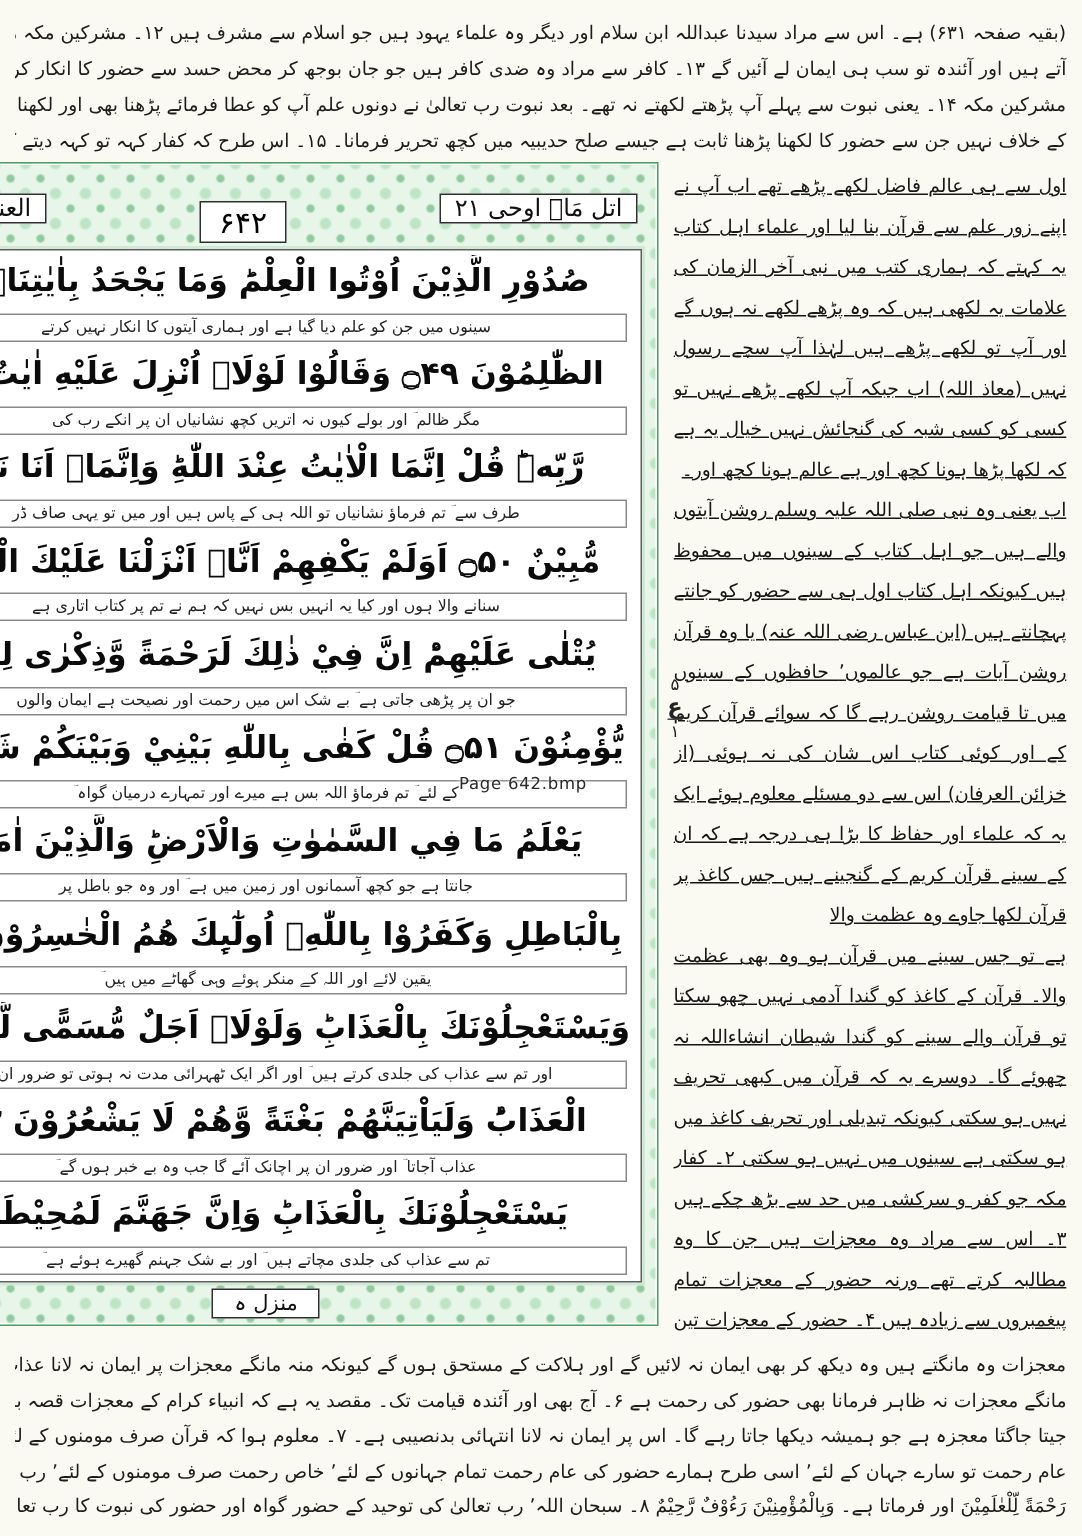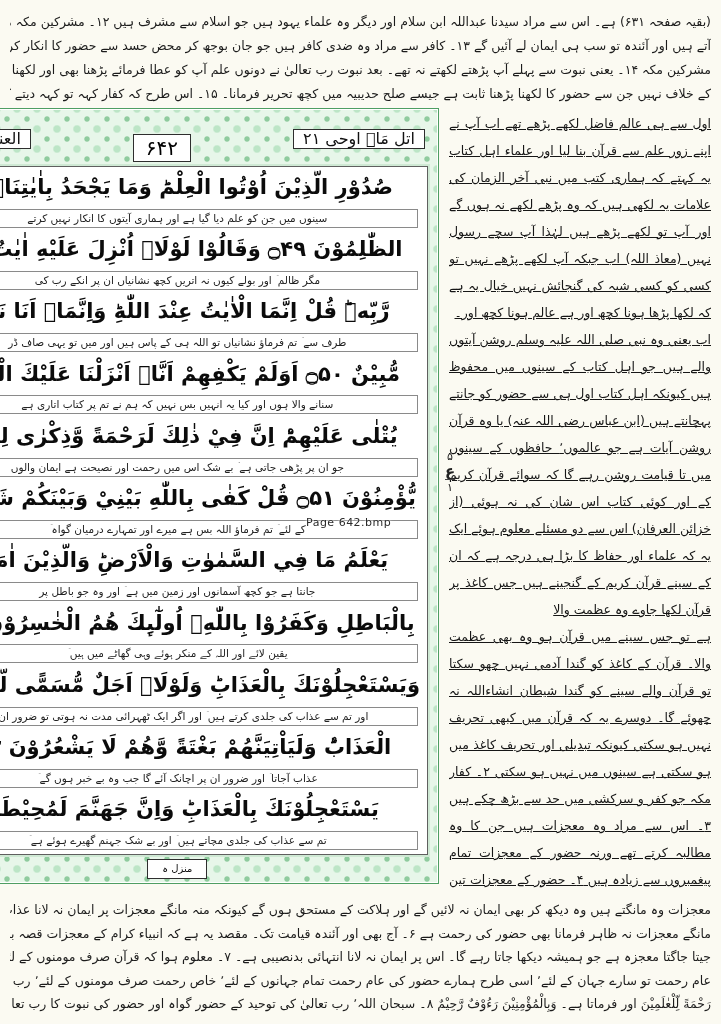--- a/index.html
+++ b/index.html
@@ -62,21 +62,21 @@
     white-space:nowrap;overflow:hidden;text-align:center;
   }
   .trans-line{
     border:1px solid #8a8a8a;background:#fff;
     font-size:10.5px;line-height:17px;text-align:center;color:#222;
     padding:0 5px;margin:1px 2px;white-space:nowrap;overflow:hidden;
   }
   .manzil-row{display:flex;justify-content:center;margin-top:2px;}
   .manzil-box{
     background:#fff;border:1px solid #2e2e2e;padding:0 14px;
-    font-size:10px;line-height:18px;color:#111;
+    font-size:14px;line-height:18px;color:#111;
   }
 
   
   .ruku-marker{
     position:absolute;left:441px;top:450px;width:18px;
     display:flex;flex-direction:column;align-items:center;
     font-size:11px;line-height:13px;color:#222;
   }
   .ruku-marker .ain{font-size:15px;font-weight:bold;line-height:16px;}
   .ruku-marker .below{border-top:1px solid #444;padding-top:1px;min-width:10px;text-align:center;}

